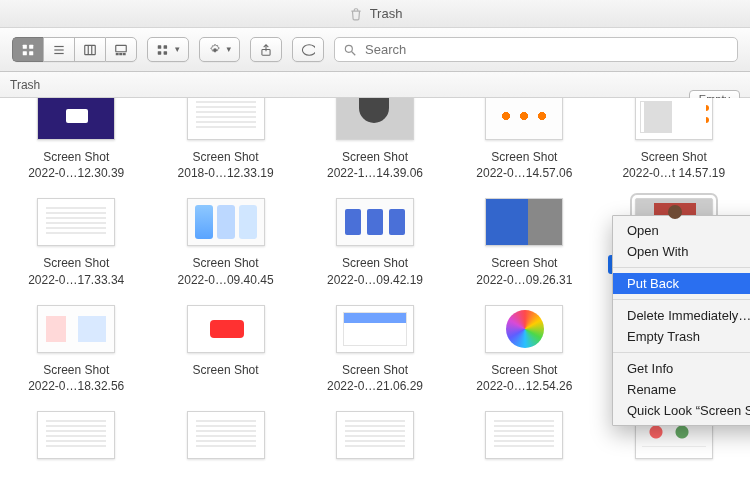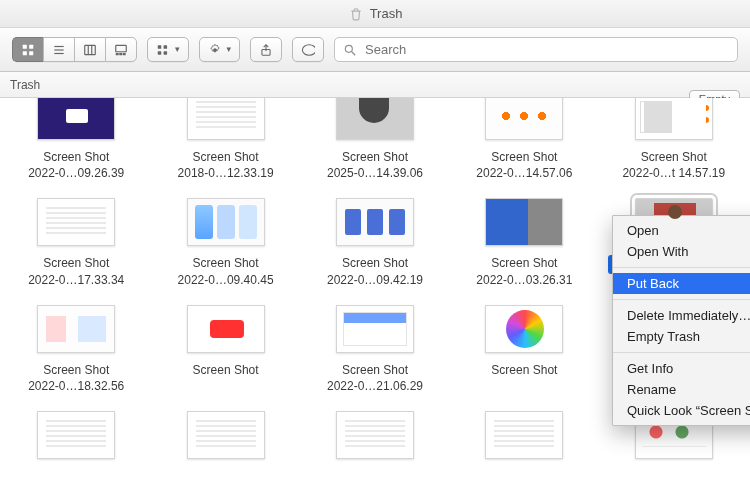--- a/index.html
+++ b/index.html
@@ -262,35 +262,35 @@
     <span>Trash</span>
     <span class="empty-btn">Empty</span>
   </div>
 
   <div class="content">
     <div class="grid" id="grid">
         <div class="item">
           <div class="thumb tPurple"></div>
           <div class="caption">
             <span class="l1">Screen Shot</span>
-            <span class="l2">2022-0…09.26.39</span>
+            <span class="l2">2022-0…12.30.39</span>
           </div>
         </div>
         <div class="item">
           <div class="thumb tDoc"></div>
           <div class="caption">
             <span class="l1">Screen Shot</span>
             <span class="l2">2018-0…12.33.19</span>
           </div>
         </div>
         <div class="item">
           <div class="thumb tWebcam"></div>
           <div class="caption">
             <span class="l1">Screen Shot</span>
-            <span class="l2">2025-0…14.39.06</span>
+            <span class="l2">2022-1…14.39.06</span>
           </div>
         </div>
         <div class="item">
           <div class="thumb tDots"></div>
           <div class="caption">
             <span class="l1">Screen Shot</span>
             <span class="l2">2022-0…14.57.06</span>
           </div>
         </div>
         <div class="item">
@@ -321,21 +321,21 @@
           <div class="thumb tThree"></div>
           <div class="caption">
             <span class="l1">Screen Shot</span>
             <span class="l2">2022-0…09.42.19</span>
           </div>
         </div>
         <div class="item">
           <div class="thumb tGrad"></div>
           <div class="caption">
             <span class="l1">Screen Shot</span>
-            <span class="l2">2022-0…03.26.31</span>
+            <span class="l2">2022-0…09.26.31</span>
           </div>
         </div>
         <div class="item selected">
           <div class="thumb tPortrait"></div>
           <div class="caption"><span class="l1">Screen Shot</span><span class="l2">2022-0…</span></div>
         </div>
         <div class="item">
           <div class="thumb tFlow"></div>
           <div class="caption">
             <span class="l1">Screen Shot</span>
@@ -352,20 +352,21 @@
           <div class="thumb tWin"></div>
           <div class="caption">
             <span class="l1">Screen Shot</span>
             <span class="l2">2022-0…21.06.29</span>
           </div>
         </div>
         <div class="item">
           <div class="thumb tWheel"></div>
           <div class="caption">
             <span class="l1">Screen Shot</span>
+            <span class="l2">2022-0…12.54.26</span>
           </div>
         </div>
         <div class="item">
           <div class="thumb tSpread"></div>
           <div class="caption">
             <span class="l1">Screen</span>
             <span class="l2">2022-0…</span>
           </div>
         </div>
         <div class="item">

